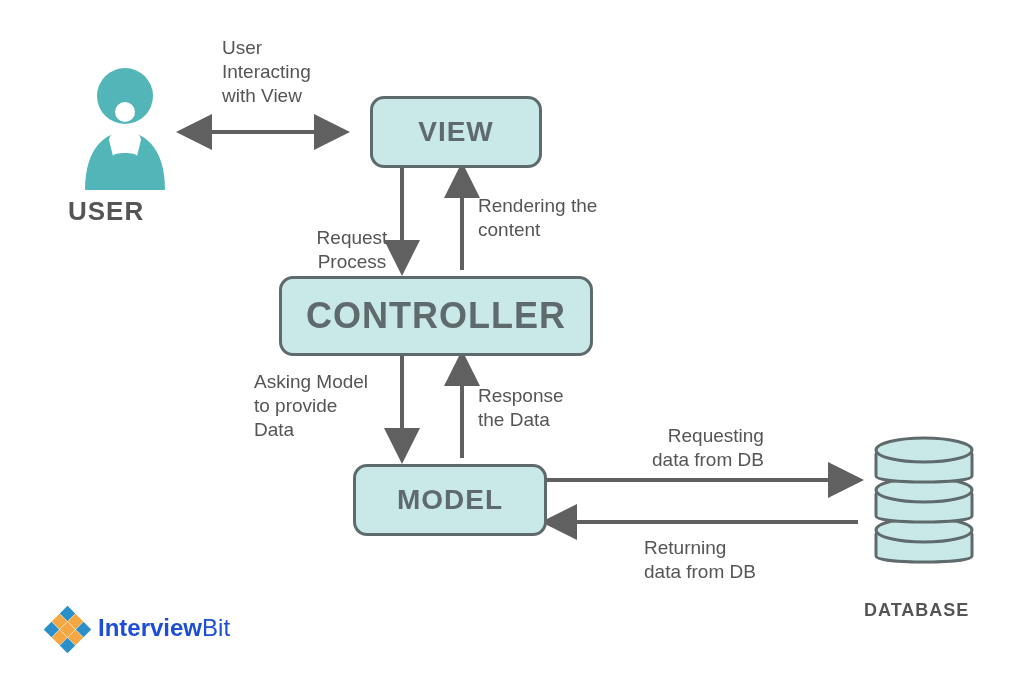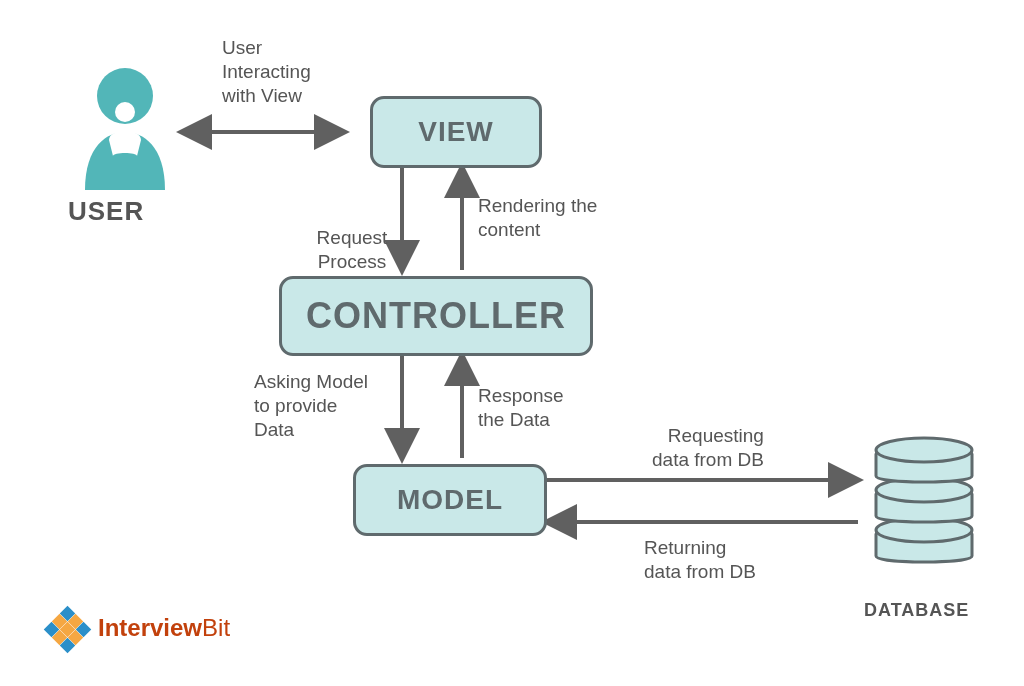--- a/index.html
+++ b/index.html
@@ -79,21 +79,21 @@
     width: 40px; height: 40px;
     position: relative;
   }
   .logo .mark .sq {
     position: absolute;
     width: 11px; height: 11px;
     transform: rotate(45deg);
   }
   .logo-text {
     font-size: 24px;
-    color: #c2410c;
+    color: #1d4ed8;
     font-weight: 400;
   }
   .logo-text b { font-weight: 800; }
 </style>
 </head>
 <body>
 
 <div class="canvas">
 
   <svg class="arrows" viewBox="0 0 1024 686">

